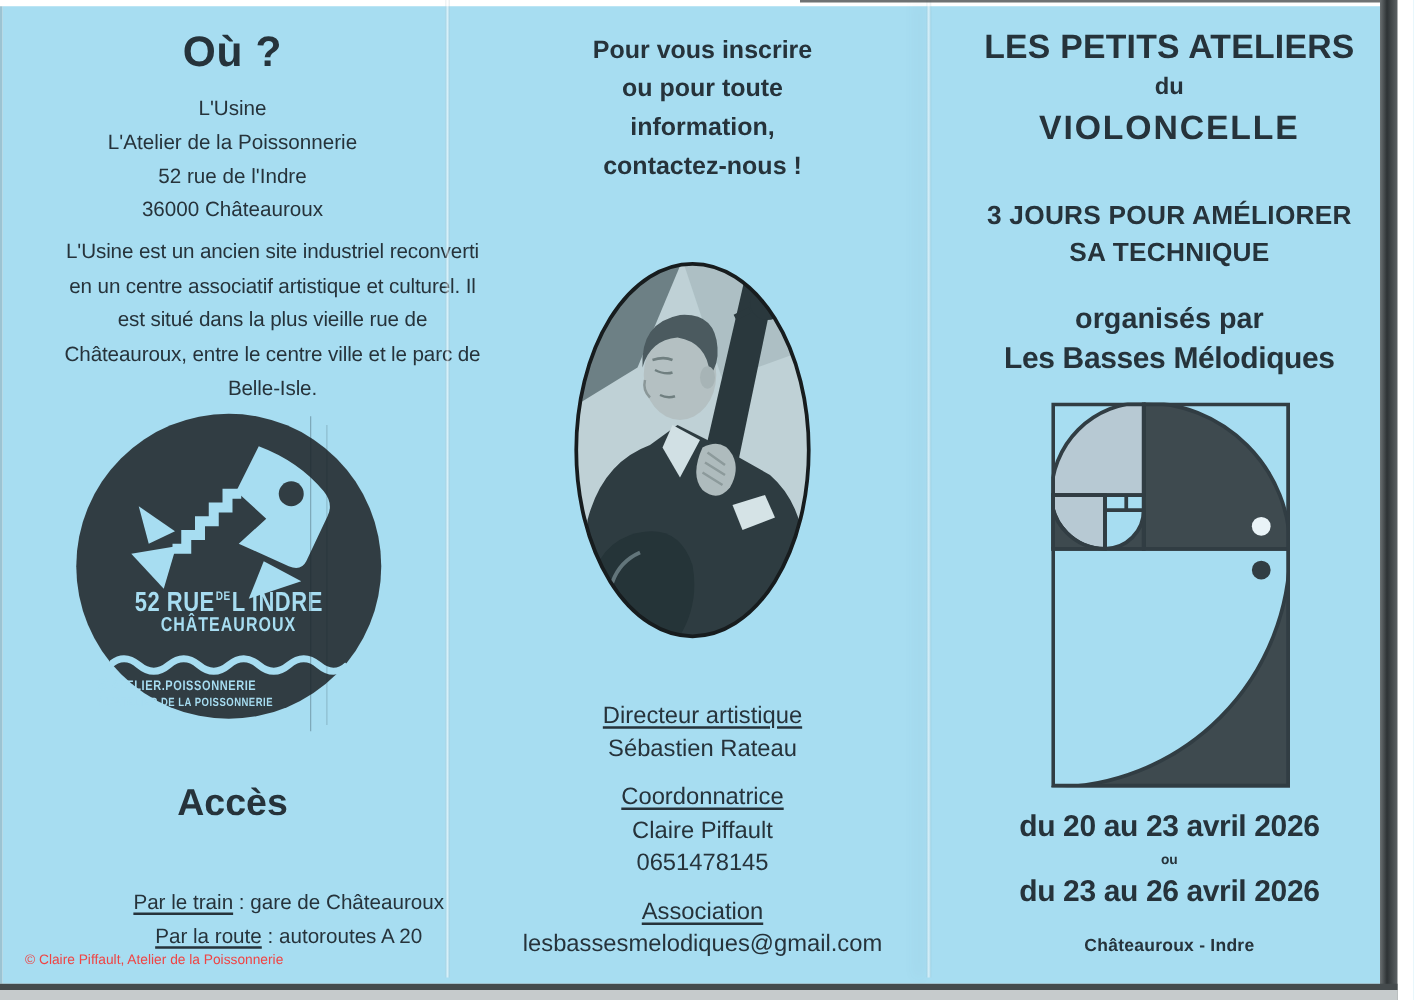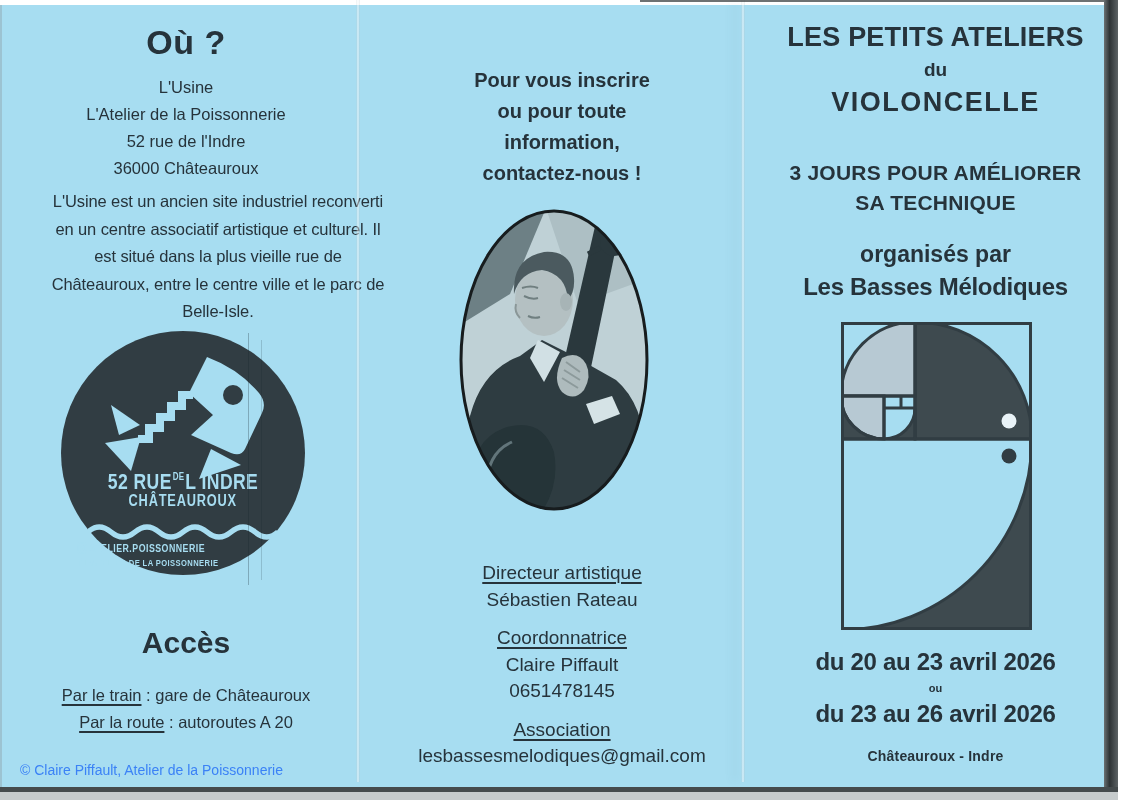--- a/index.html
+++ b/index.html
@@ -42,26 +42,26 @@
   .logo-addr .inner,.logo-city .inner,.logo-social .inner{display:inline-block;transform:scaleX(.8);transform-origin:center;}
   .logo-addr sup{font-size:10px;vertical-align:9px;margin:0 1px;}
   .logo-city{top:161px;font-size:16px;letter-spacing:1px;}
   .logo-wave{position:absolute;left:27px;top:193px;}
   .logo-social{color:#a7ddf1;position:absolute;width:100%;font-weight:700;}
   .logo-insta{top:211px;font-size:11px;letter-spacing:.6px;}
   .logo-fb{top:225px;font-size:9.5px;letter-spacing:.5px;}
   .logo-social svg{vertical-align:-2px;margin-right:3px;}
   .fb-glyph{font-weight:700;font-size:11px;margin-right:3px;}
   .acces-title{position:absolute;top:626px;width:100%;font-size:30px;font-weight:700;}
-  .access-lines{position:absolute;top:682px;width:100%;font-size:16.5px;line-height:27px;}
+  .access-lines{position:absolute;top:709px;width:100%;font-size:16.5px;line-height:27px;margin-left:45px;}
   .u{text-decoration:underline;text-underline-offset:3px;text-decoration-thickness:1.5px;}
-  .copyright{position:absolute;top:762px;left:20px;font-size:14px;color:#3b82f6;}
-
-  
-  .intro{position:absolute;top:25px;width:100%;font-size:20px;line-height:31px;font-weight:700;margin-top:40px;}
+  .copyright{position:absolute;top:762px;left:20px;font-size:11px;color:#ef4444;}
+
+  
+  .intro{position:absolute;top:25px;width:100%;font-size:20px;line-height:31px;font-weight:700;}
   .photo{position:absolute;left:86px;top:208px;width:192px;height:304px;}
   .contacts{position:absolute;top:560px;width:100%;font-size:19px;line-height:26.5px;}
   .contact-group{margin-bottom:12px;}
 
   
   .r-title{position:absolute;top:20px;width:100%;font-weight:700;}
   .r-title .l1{font-size:27px;line-height:35px;letter-spacing:.2px;}
   .r-title .l2{font-size:19px;line-height:29px;}
   .r-title .l3{font-size:27px;line-height:36px;letter-spacing:1.5px;}
   .r-sub{position:absolute;top:158px;width:100%;font-size:21px;line-height:30px;font-weight:700;letter-spacing:.2px;}

